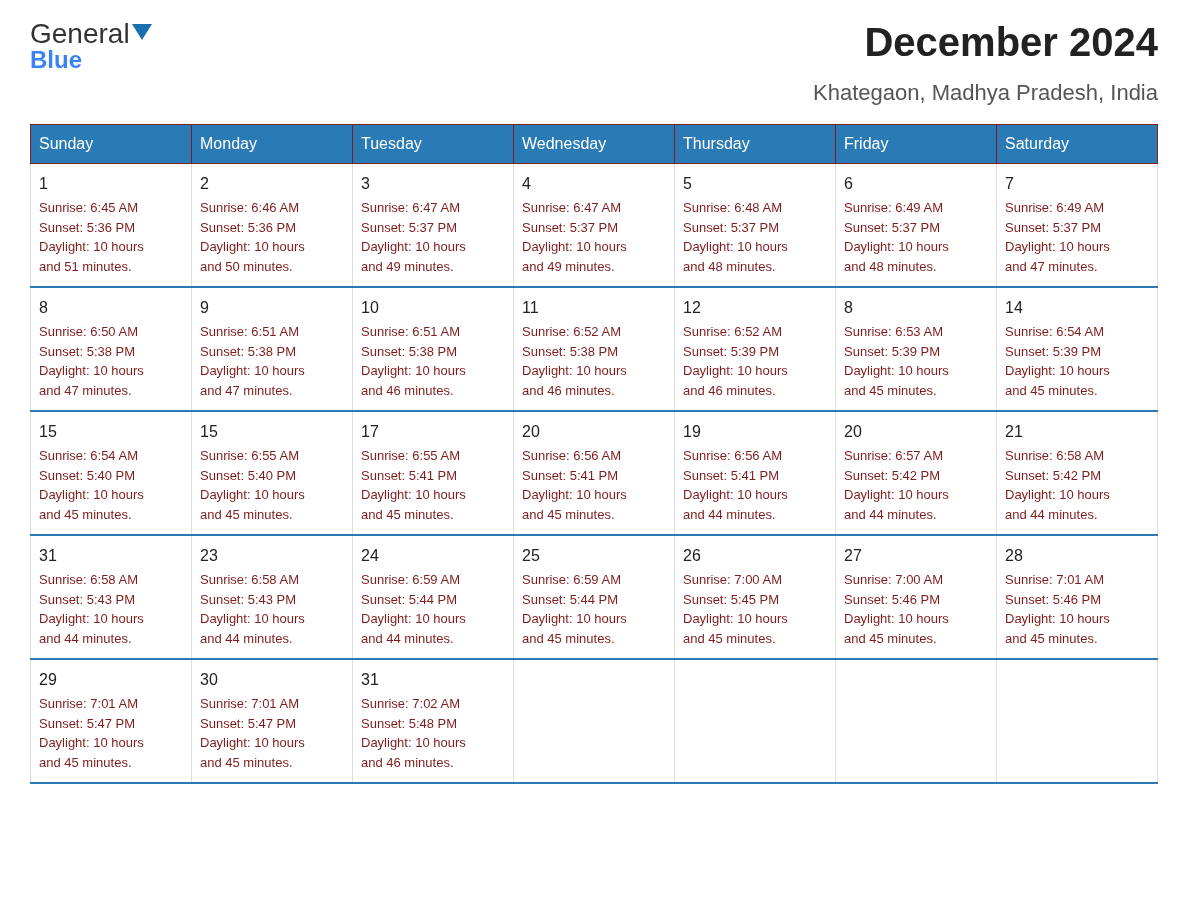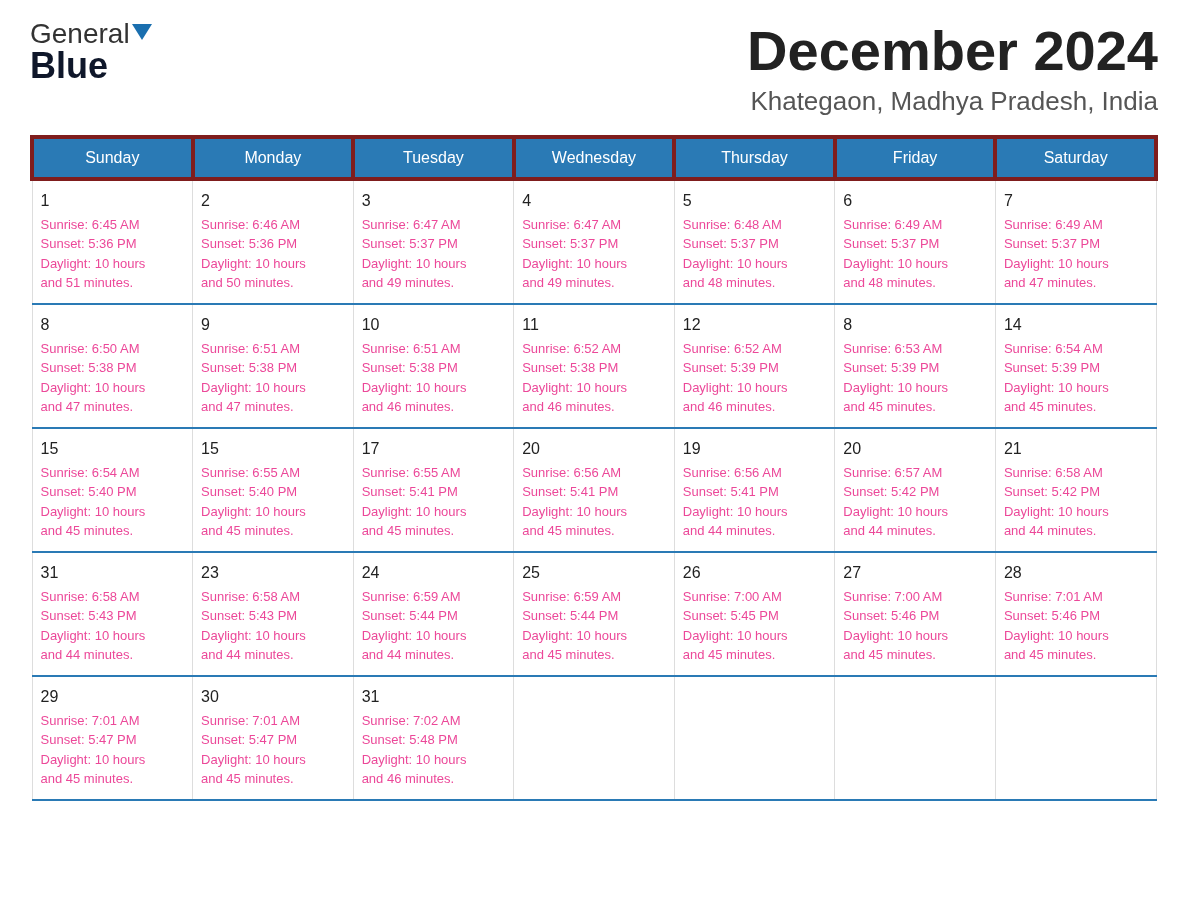--- a/index.html
+++ b/index.html
@@ -21,23 +21,23 @@
       flex-direction: column;
       align-items: flex-start;
     }
     .logo-general {
       font-size: 28px;
       font-weight: normal;
       color: #333;
       line-height: 1;
     }
     .logo-blue {
-      font-size: 36px;
+      font-size: 24px;
       font-weight: bold;
-      color: #0f172a;
+      color: #3b82f6;
       line-height: 1;
     }
     .logo-triangle {
       display: inline-block;
       width: 0;
       height: 0;
       border-left: 10px solid transparent;
       border-right: 10px solid transparent;
       border-top: 16px solid #1a6faf;
       vertical-align: middle;
@@ -45,43 +45,43 @@
       margin-bottom: 4px;
     }
     .logo-row {
       display: flex;
       align-items: center;
     }
     .title-block {
       text-align: right;
     }
     .month-title {
-      font-size: 56px;
+      font-size: 40px;
       font-weight: bold;
       color: #222;
       line-height: 1.1;
     }
     .location {
-      font-size: 26px;
+      font-size: 22px;
       color: #555;
-      margin-top: 4px;
+      margin-top: 16px;
     }
     table {
       width: 100%;
       border-collapse: collapse;
       table-layout: fixed;
     }
     thead tr th {
       background-color: #2a7ab5;
       color: #fff;
       padding: 10px 8px;
       font-size: 16px;
       font-weight: normal;
-      text-align: center;
-      border: 4px solid #7f1d1d;
+      text-align: left;
+      border: 1px solid #7f1d1d;
       margin-left: 20px;
     }
     tbody tr {
       border-bottom: 2px solid #2a7ab5;
     }
     tbody tr td {
       vertical-align: top;
       padding: 8px 8px 10px 8px;
       font-size: 13px;
       color: #222;
@@ -94,21 +94,21 @@
       border-left: 1px solid #ddd;
     }
     .day-num {
       font-size: 16px;
       font-weight: normal;
       display: block;
       margin-bottom: 2px;
     }
     .day-info {
       font-size: 13px;
-      color: #ec4899;
+      color: #7f1d1d;
     }
     .empty-cell {
       background: #fff;
     }
   </style>
 </head>
 <body>
 
 <div class="header">
   <div class="logo">

